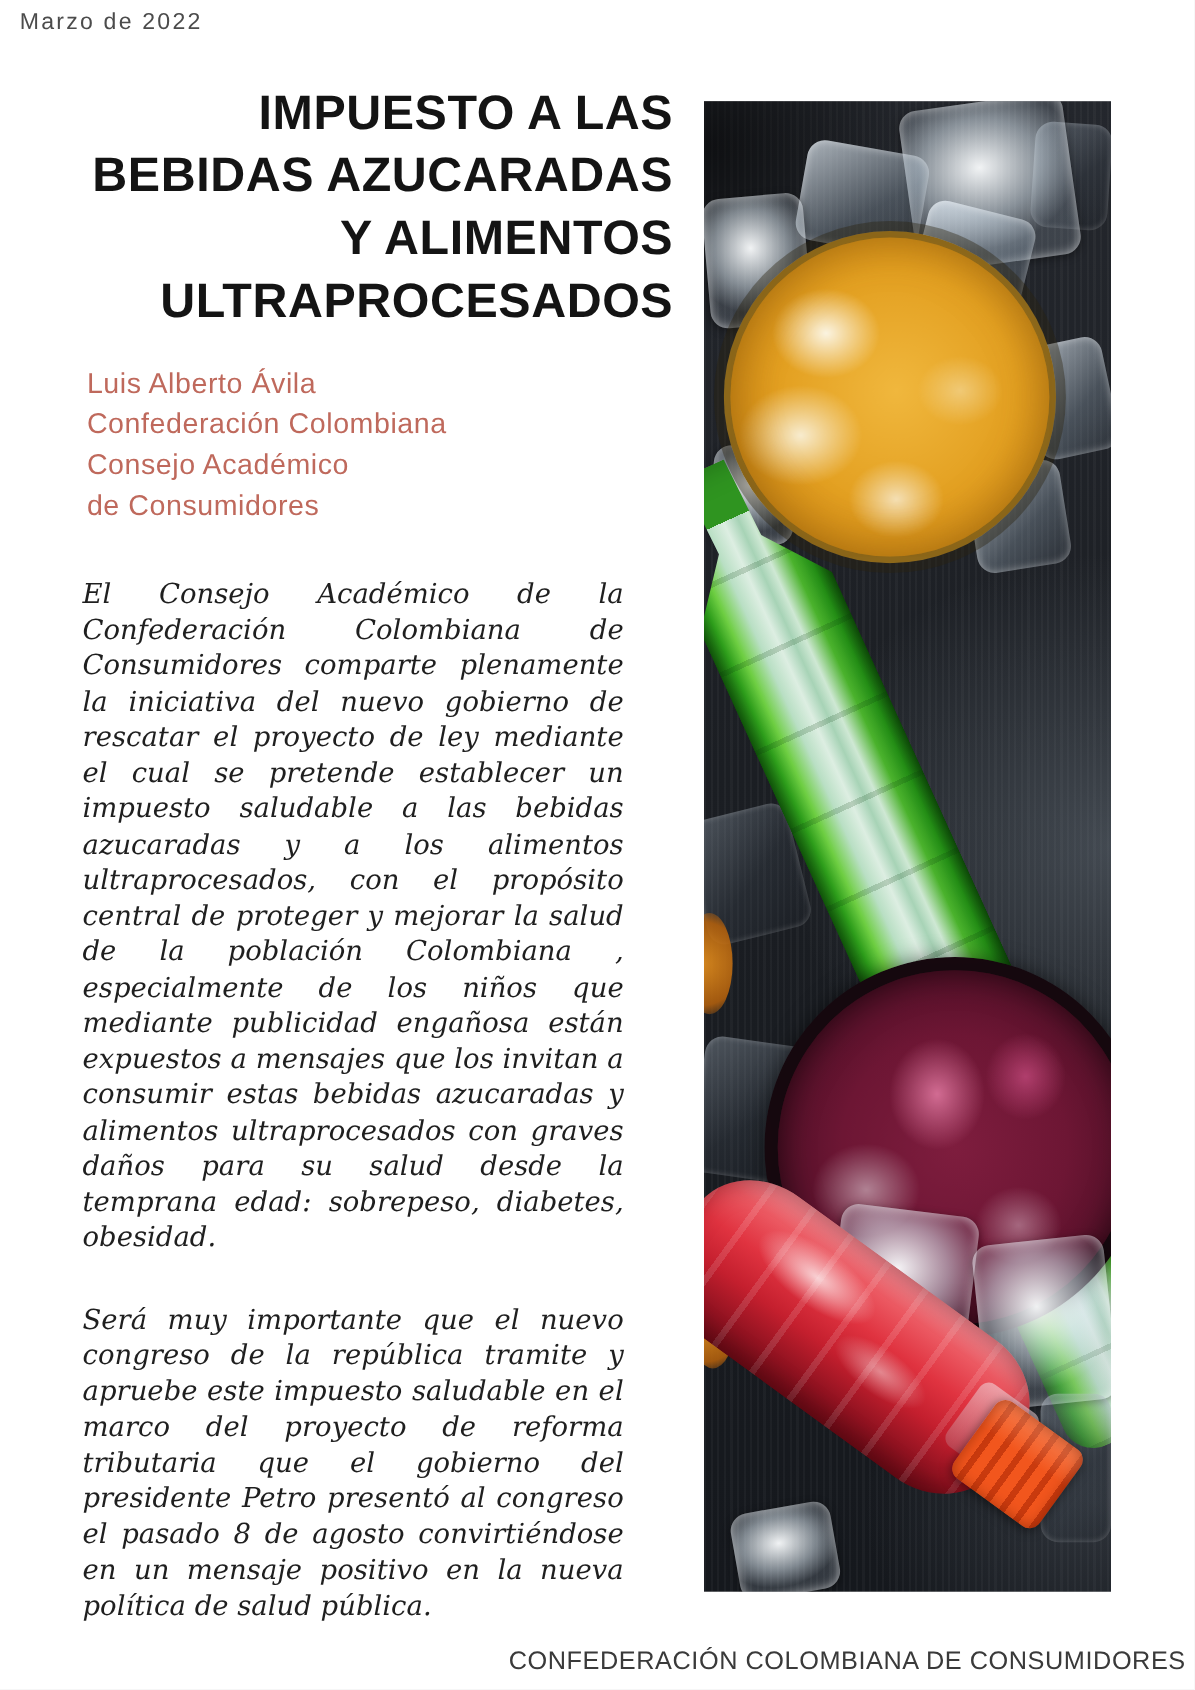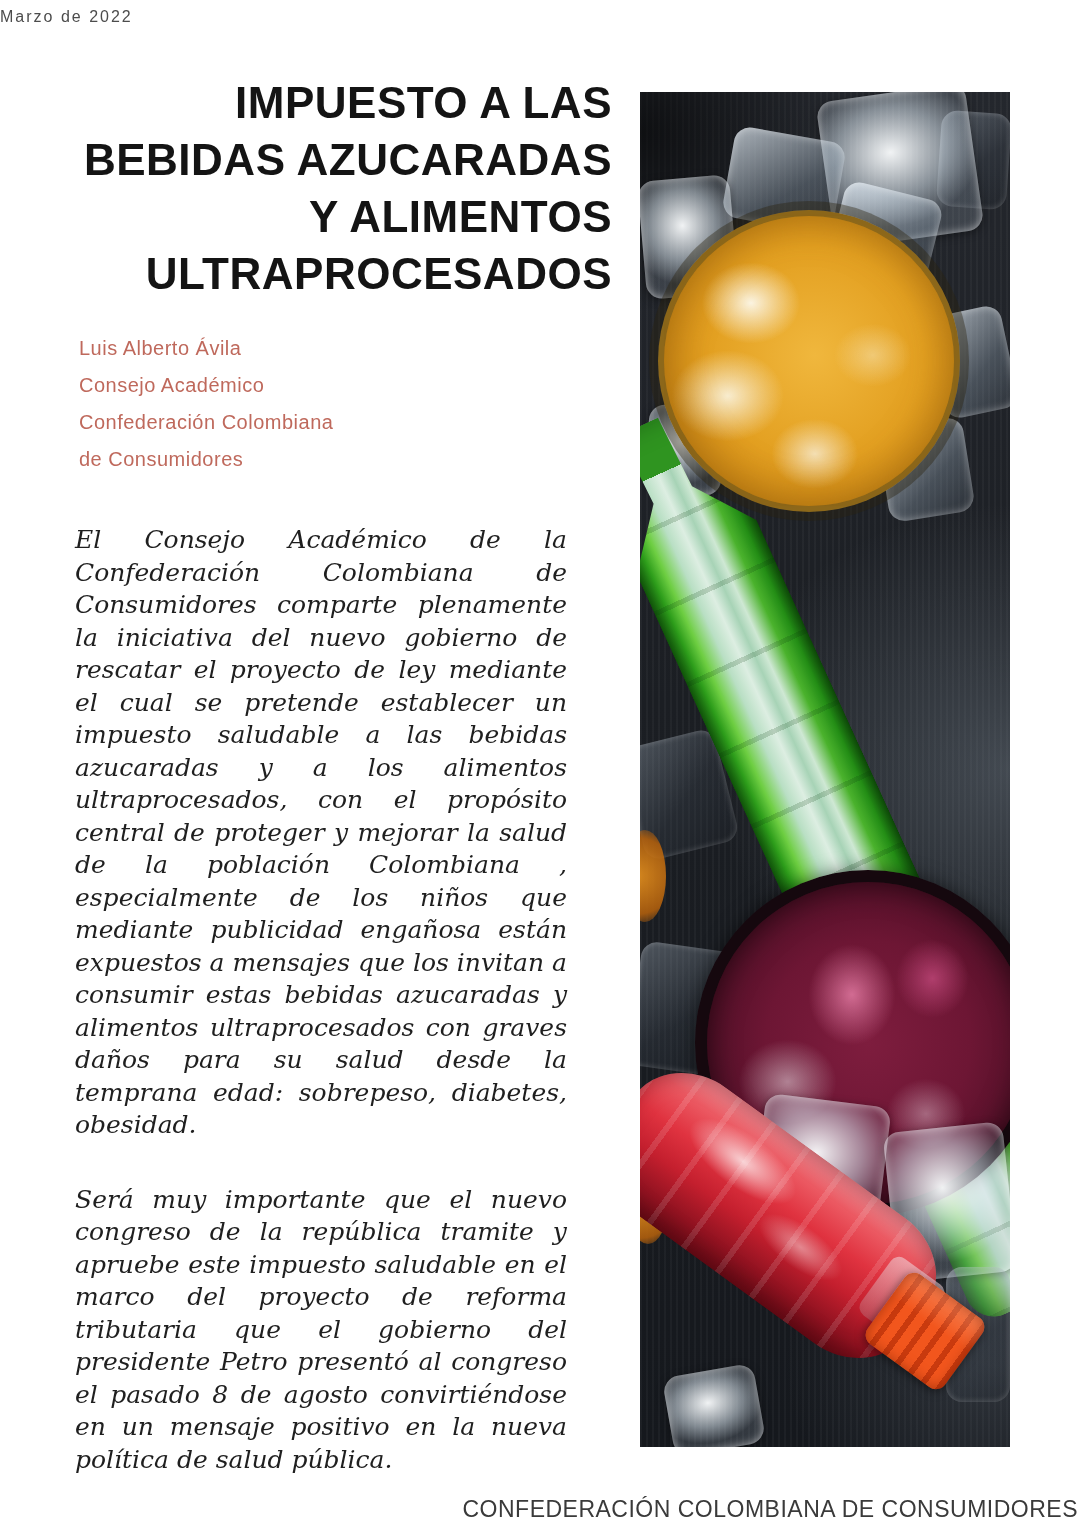--- a/index.html
+++ b/index.html
@@ -2,32 +2,32 @@
 <html lang="es" style="--accent: #bf695c; --title: #141414; --date: #4c4c4c; --footer: #3a3a3a; --body: #1f1f1f; --page-bg: #ffffff; --orange-drink: #e3a021; --green-bottle: #4cb32e; --magenta-drink: #6d1634; --red-bottle: #e03340; --cap-orange: #f2561d; --table: #1b1e23; --ice: #dbe7f0;"><head>
 <meta charset="utf-8">
 <style>
   html,body { margin:0; padding:0; }
   body { background:#e9e9e9; font-family:"Liberation Sans", sans-serif; }
   .page {
     position:relative; width:1086px; height:1536px; margin:0 auto;
     background:var(--page-bg, #ffffff); overflow:hidden;
   }
   .date {
-    position:absolute; left:0; top:8px;
-    font-size:16px; letter-spacing:2px; color:var(--date, #4c4c4c);
+    position:absolute; left:18px; top:8px;
+    font-size:21px; letter-spacing:2px; color:var(--date, #4c4c4c);
   }
   .title {
     position:absolute; left:72px; top:74px; width:540px; margin:0;
     font-family:"Liberation Sans", sans-serif; font-weight:700;
     font-size:44px; line-height:57px; letter-spacing:0.5px;
     color:var(--title, #141414); white-space:pre-line;text-align:right;
   }
   .author {
     position:absolute; left:79px; top:330px;
-    font-size:20px; line-height:37px; letter-spacing:0.5px;
+    font-size:26px; line-height:37px; letter-spacing:0.5px;
     color:var(--accent, #bf695c);
   }
   .body-text {
     position:absolute; left:75px; top:524px; width:492px;
     font-family:"DejaVu Serif", serif; font-size:25px; line-height:32.5px;
     color:var(--body, #1f1f1f); text-align:justify;
   }
   .body-text p { margin:0;font-style:italic; }
   .body-text p + p { margin-top:42px; }
   .footer {
@@ -128,22 +128,22 @@
 
   <div class="date">Marzo de 2022</div>
 
   <h1 class="title">IMPUESTO A LAS
 BEBIDAS AZUCARADAS
 Y ALIMENTOS
 ULTRAPROCESADOS</h1>
 
   <div class="author">
     <div>Luis Alberto Ávila</div>
+    <div>Confederación Colombiana</div>
     <div>Consejo Académico</div>
-    <div>Confederación Colombiana</div>
     <div>de Consumidores</div>
   </div>
 
   <div class="body-text">
     <p>El Consejo Académico de la Confederación Colombiana de Consumidores comparte plenamente la iniciativa del nuevo gobierno de rescatar el proyecto de ley mediante el cual se pretende establecer un impuesto saludable a las bebidas azucaradas y a los alimentos ultraprocesados, con el propósito central de proteger y mejorar la salud de la población Colombiana , especialmente de los niños que mediante publicidad engañosa están expuestos a mensajes que los invitan a consumir estas bebidas azucaradas y alimentos ultraprocesados con graves daños para su salud desde la temprana edad: sobrepeso, diabetes, obesidad.</p>
     <p>Será muy importante que el nuevo congreso de la república tramite y apruebe este impuesto saludable en el marco del proyecto de reforma tributaria que el gobierno del presidente Petro presentó al congreso el pasado 8 de agosto convirtiéndose en un mensaje positivo en la nueva política de salud pública.</p>
   </div>
 
   <div class="photo" role="img" aria-label="Vista superior de bebidas frías sobre mesa negra: vaso de refresco naranja con hielo, botella verde acostada, vaso de bebida roja oscura con hielo y botella plástica roja con tapa naranja, rodeados de cubos de hielo">
 

